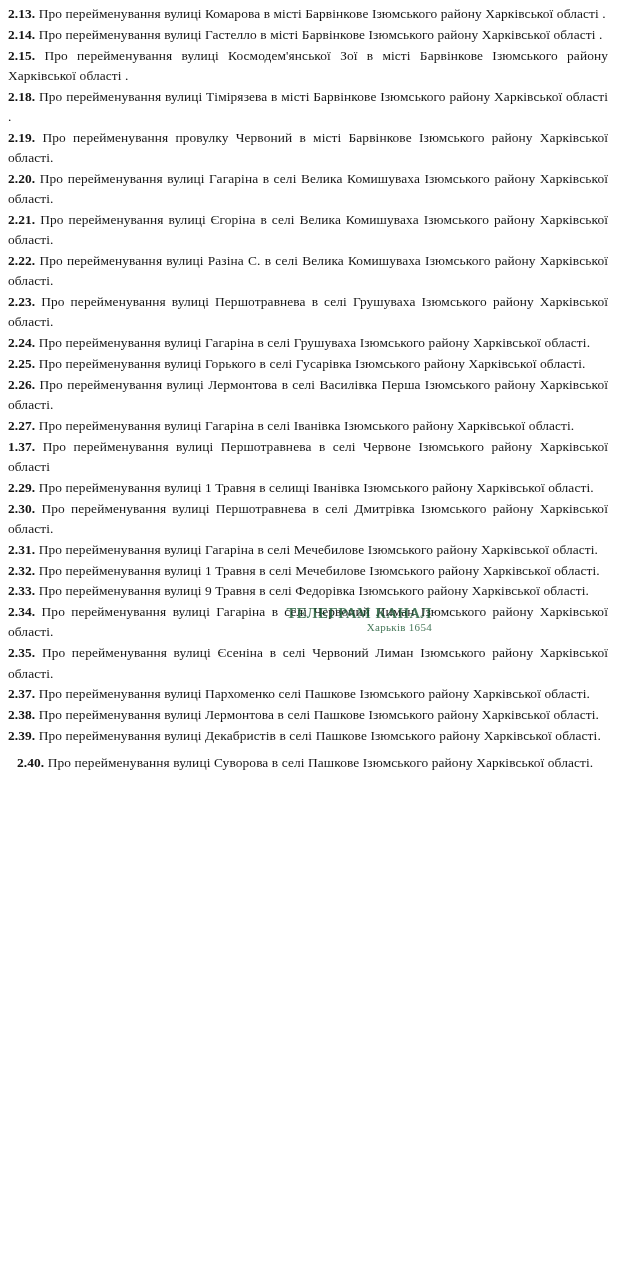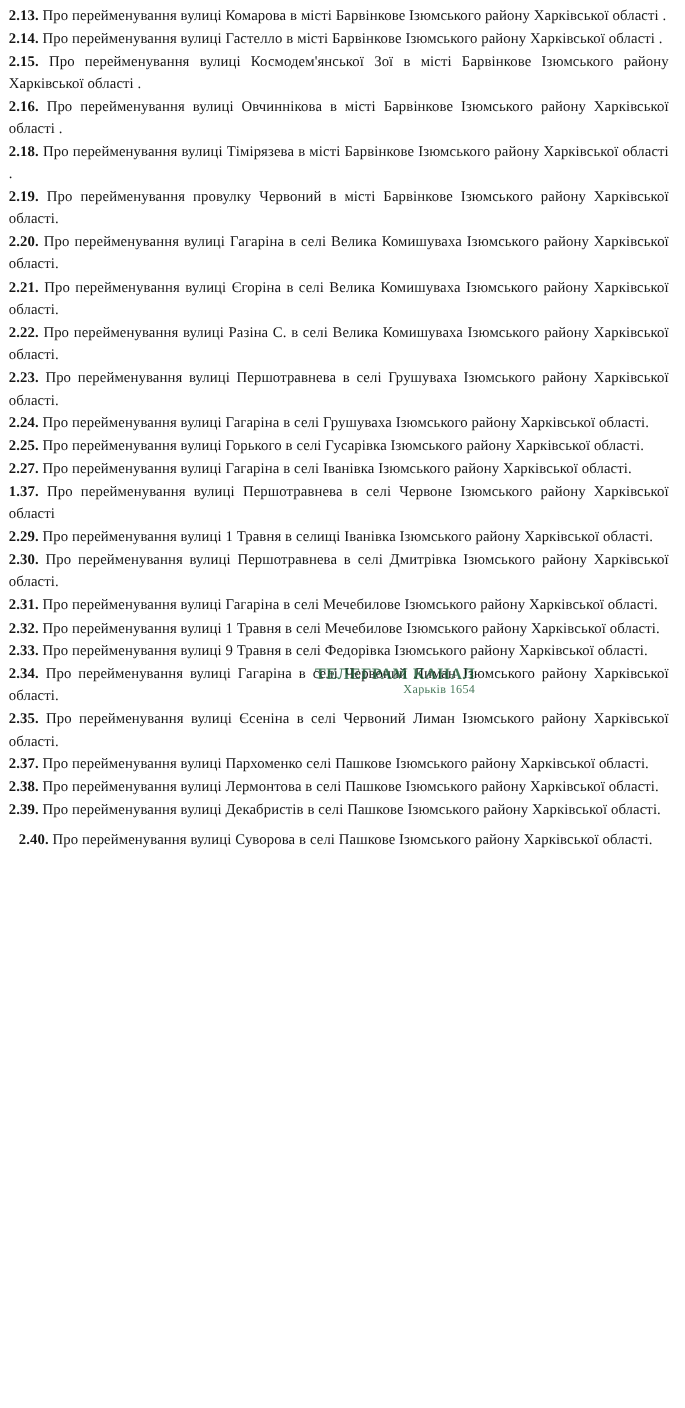--- a/index.html
+++ b/index.html
@@ -85,24 +85,20 @@
     </p>
     <p class="item">
       <span class="num">2.14.</span>
       <span>Про перейменування вулиці Гастелло в місті Барвінкове Ізюмського району Харківської області .</span>
     </p>
     <p class="item">
       <span class="num">2.15.</span>
       <span>Про перейменування вулиці Космодем'янської Зої в місті Барвінкове Ізюмського району Харківської області .</span>
     </p>
     <p class="item">
-      <span class="num">2.16.</span>
-      <span>Про перейменування вулиці Овчиннікова в місті Барвінкове Ізюмського району Харківської області .</span>
-    </p>
-    <p class="item">
       <span class="num">2.18.</span>
       <span>Про перейменування вулиці Тімірязева в місті Барвінкове Ізюмського району Харківської області .</span>
     </p>
     <p class="item">
       <span class="num">2.19.</span>
       <span>Про перейменування провулку Червоний в місті Барвінкове Ізюмського району Харківської області.</span>
     </p>
     <p class="item">
       <span class="num">2.20.</span>
       <span>Про перейменування вулиці Гагаріна в селі Велика Комишуваха Ізюмського району Харківської області.</span>
@@ -119,20 +115,24 @@
       <span class="num">2.23.</span>
       <span>Про перейменування вулиці Першотравнева  в селі Грушуваха Ізюмського району Харківської області.</span>
     </p>
     <p class="item">
       <span class="num">2.24.</span>
       <span>Про перейменування вулиці Гагаріна в селі Грушуваха Ізюмського району Харківської області.</span>
     </p>
     <p class="item">
       <span class="num">2.25.</span>
       <span>Про перейменування вулиці Горького в селі Гусарівка Ізюмського району Харківської області.</span>
+    </p>
+    <p class="item">
+      <span class="num">2.26.</span>
+      <span>Про перейменування вулиці Лермонтова в селі Василівка Перша Ізюмського району Харківської області.</span>
     </p>
     <p class="item">
       <span class="num">2.27.</span>
       <span>Про перейменування вулиці Гагаріна в селі Іванівка Ізюмського району Харківської області.</span>
     </p>
     <p class="item">
       <span class="num">1.37.</span>
       <span>Про перейменування вулиці Першотравнева в селі Червоне Ізюмського району Харківської області</span>
     </p>
     <p class="item">

